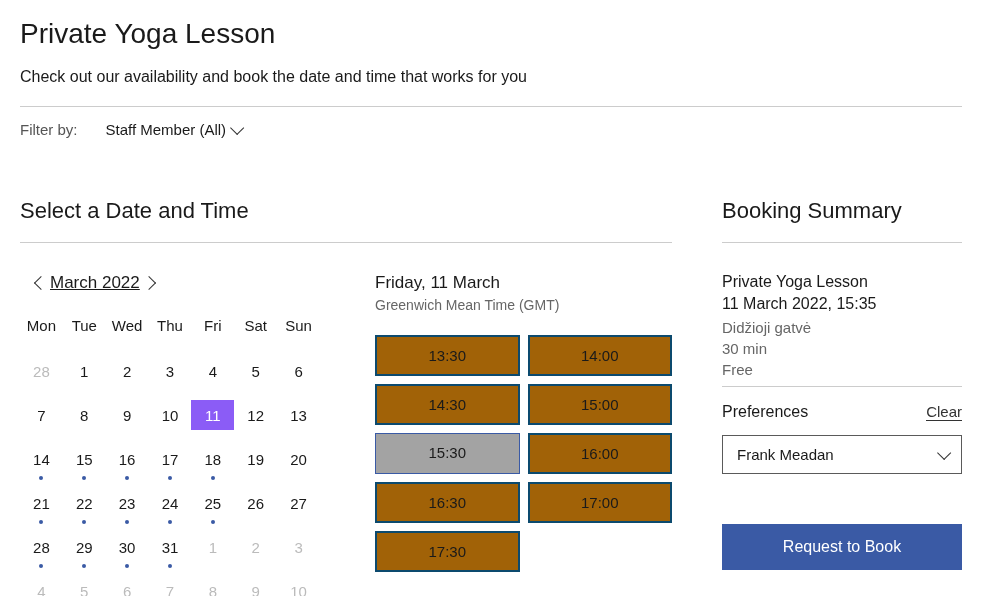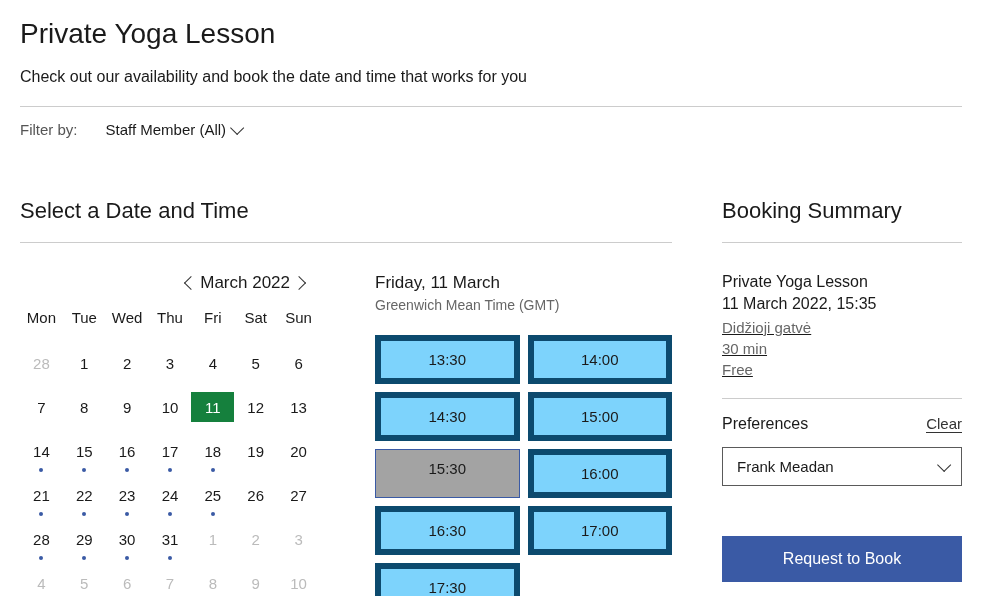--- a/index.html
+++ b/index.html
@@ -70,24 +70,25 @@
       margin-bottom: 30px;
     }
 
     .date-time-row {
       display: flex;
       gap: 55px;
     }
     .calendar { width: 300px; }
     .cal-header {
       display: flex;
-      justify-content: flex-end;
+      justify-content: flex-start;
       align-items: center;
       padding: 0 12px;
-      margin-bottom: 16px;
+      margin-bottom: 24px;
+      text-decoration: underline;
     }
     .cal-title { font-size: 17px; font-weight: 400; }
     .nav-btn {
       background: none;
       border: none;
       cursor: pointer;
       padding: 4px;
       display: flex;
       align-items: center;
     }
@@ -102,21 +103,21 @@
       position: relative;
       height: 30px;
       display: flex;
       align-items: center;
       justify-content: center;
       font-size: 15px;
       cursor: pointer;
     }
     .cal-day.muted { color: #bbb; cursor: default; }
     .cal-day.selected {
-      background: #15803d;
+      background: #8b5cf6;
       color: #fff;
     }
     .cal-day .dot {
       position: absolute;
       bottom: -6px;
       left: 50%;
       transform: translateX(-50%);
       width: 4px;
       height: 4px;
       border-radius: 50%;
@@ -125,35 +126,35 @@
 
     .times { flex: 1; }
     .times-heading { font-size: 17px; font-weight: 400; margin-bottom: 4px; }
     .times-tz { font-size: 14px; color: #666; margin-bottom: 22px; }
     .slot-grid {
       display: grid;
       grid-template-columns: 1fr 1fr;
       gap: 8px 8px;
     }
     .slot {
-      border: 6px solid #0c4a6e;
+      border: 2px solid #0c4a6e;
       padding: 10px 0;
       text-align: center;
       font-size: 15px;
       cursor: pointer;
-      background: #7dd3fc;
+      background: #a16207;
     }
     .slot.selected {
       background: #a3a3a3;
       border: 1px solid #3a5aa5;
     }
 
     .summary-line { margin-bottom: 4px; font-size: 16px; }
     .summary-sub { color: #666; font-size: 15px; margin-bottom: 4px; }
-    .summary-block { margin-top: 6px; margin-bottom: 20px; text-decoration: underline; }
+    .summary-block { margin-top: 6px; margin-bottom: 8px; }
     .summary-divider { border: none; border-top: 1px solid #ccc; margin-bottom: 16px; }
     .pref-row {
       display: flex;
       justify-content: space-between;
       align-items: center;
       margin-bottom: 14px;
       gap: 28px;
     }
     .pref-label { font-size: 16px; }
     .clear-link {

